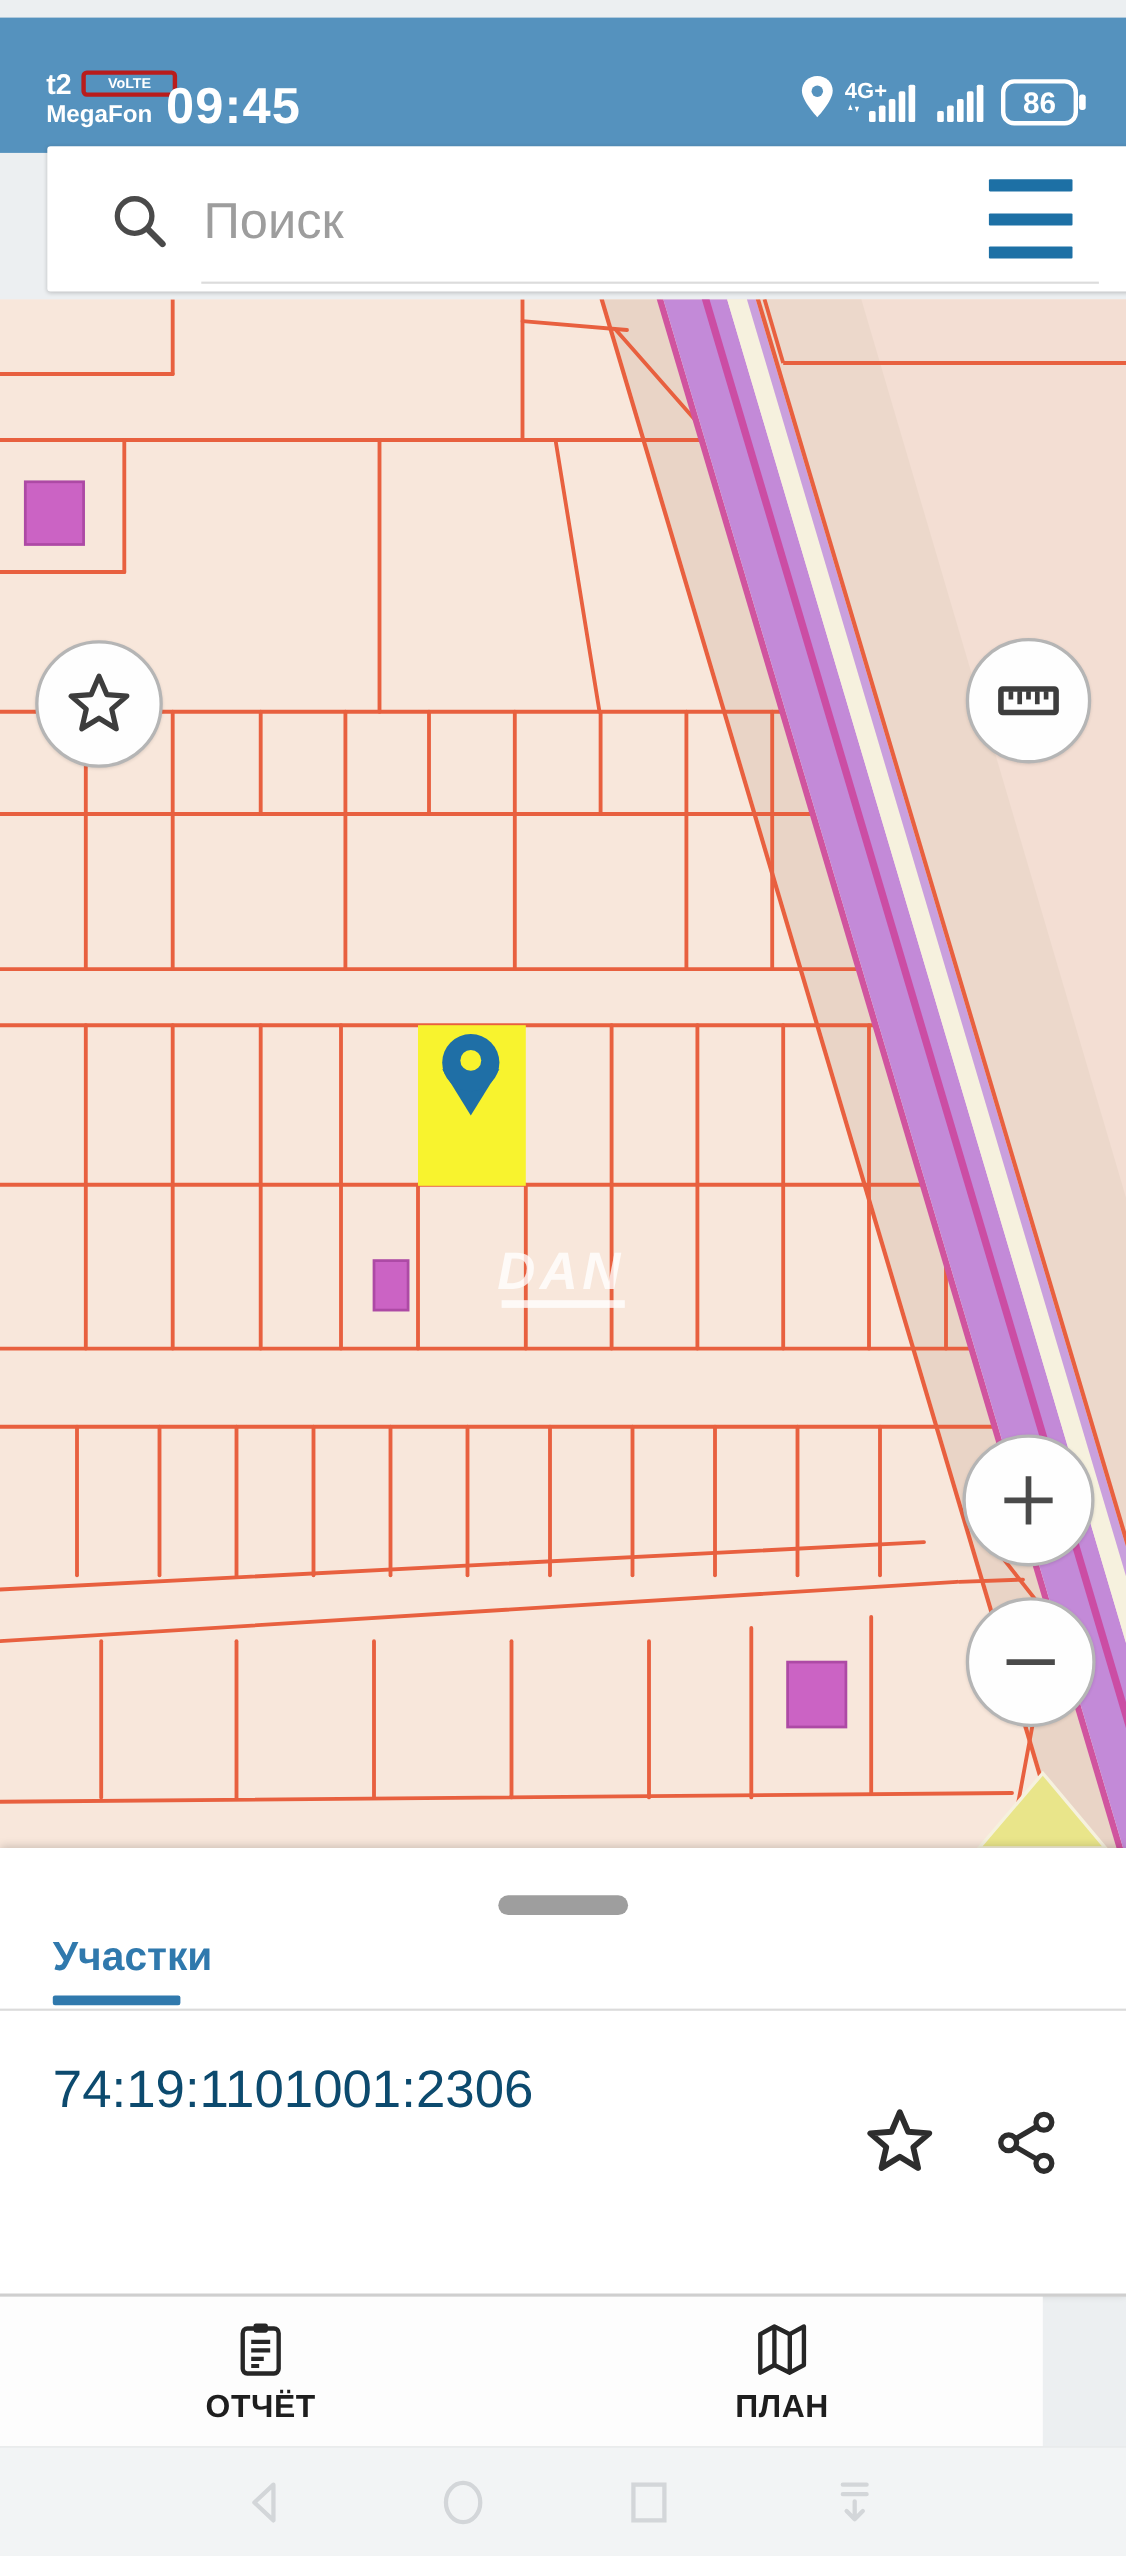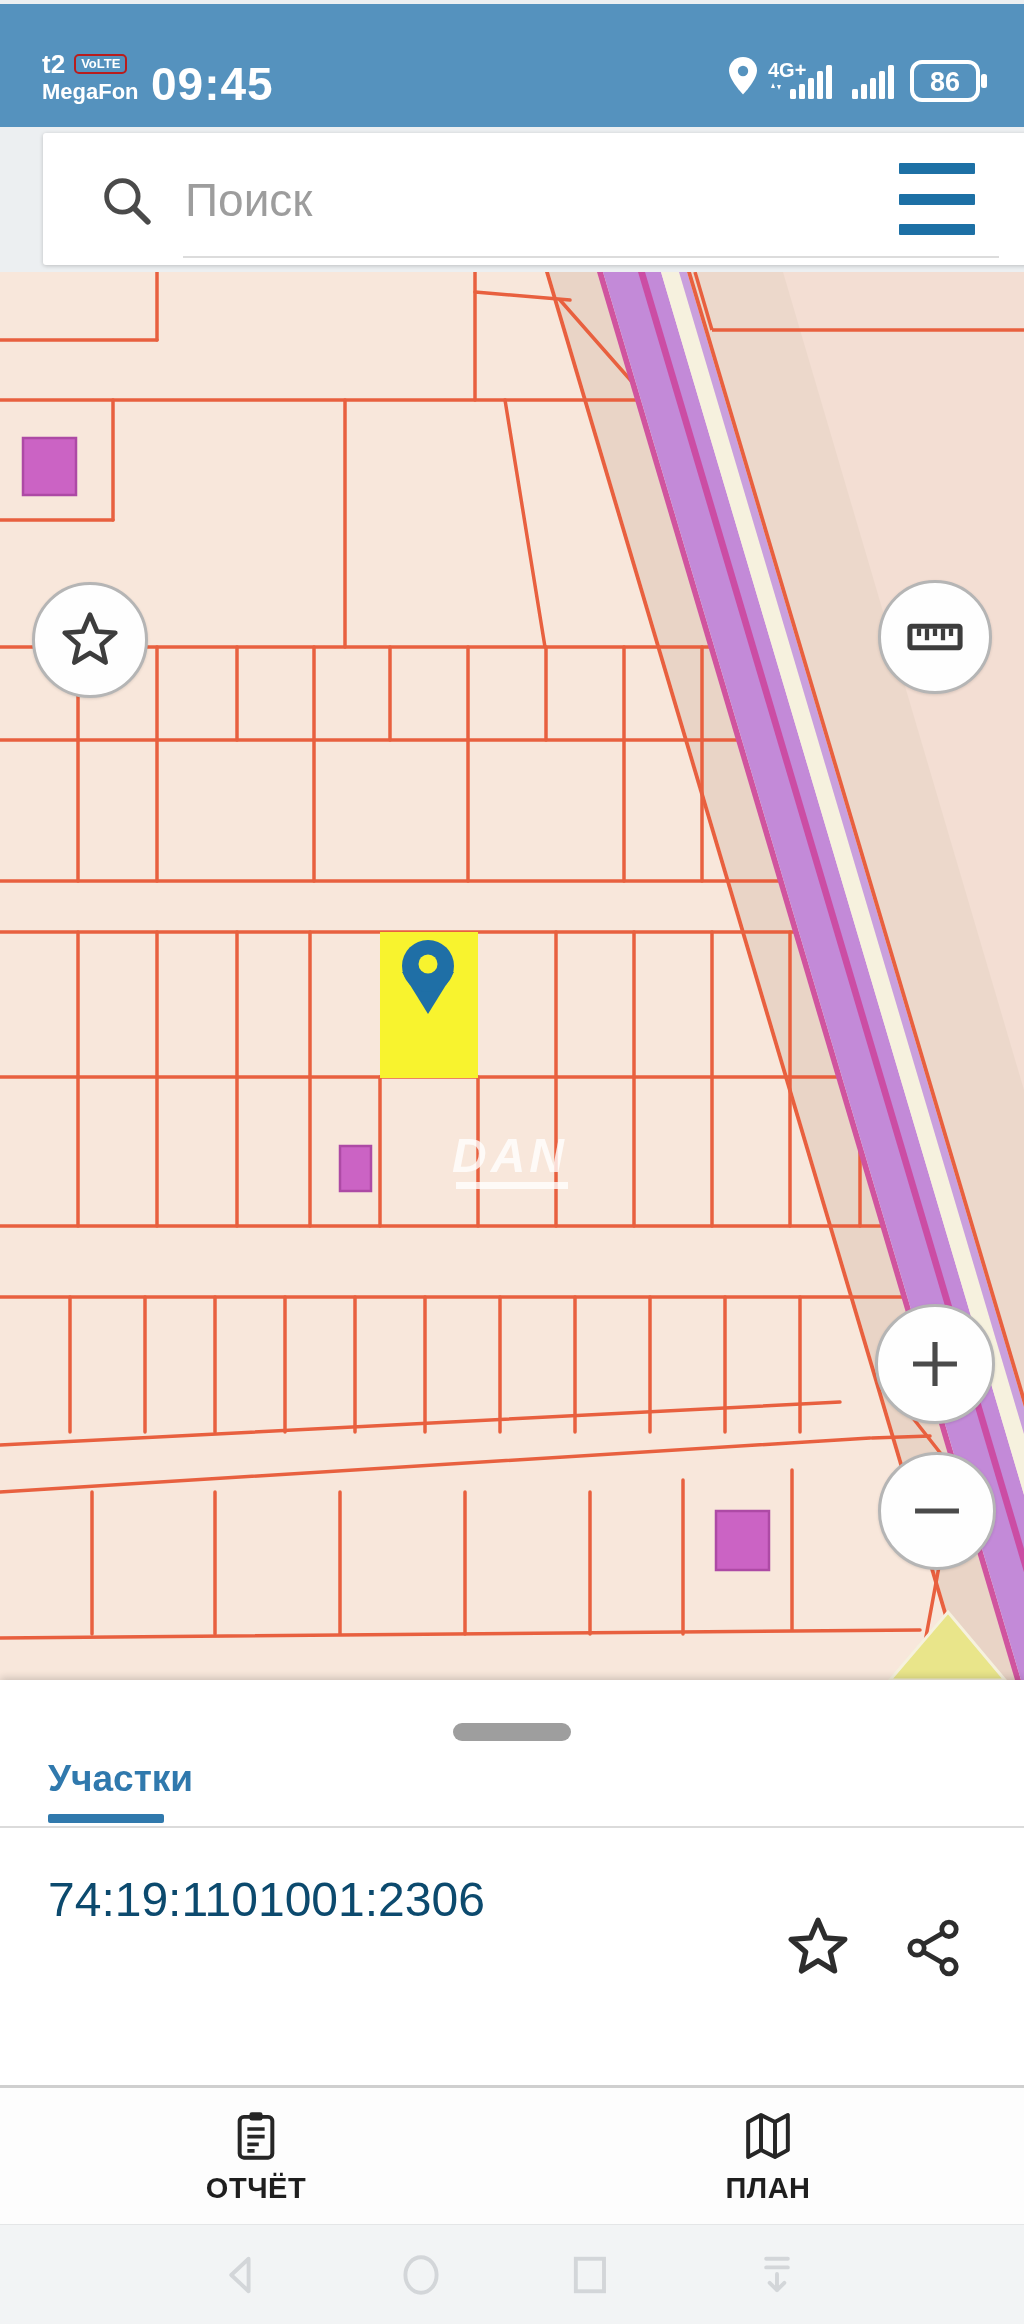--- a/index.html
+++ b/index.html
@@ -1,24 +1,24 @@
 <!DOCTYPE html>
 <html><head>
 <meta charset="utf-8">
 <style>
   html,body{margin:0;padding:0;background:#dfe3e6;}
   *{box-sizing:border-box;font-family:"Liberation Sans","DejaVu Sans",sans-serif;}
   #screen{position:relative;width:1024px;height:2324px;background:#eceff1;overflow:hidden;margin:0 auto;}
 
   
-  .statusbar{position:absolute;left:0;top:4px;width:1024px;height:123px;background:#5592be;color:#fff;}
+  .statusbar{position:absolute;left:0;top:16px;width:1024px;height:123px;background:#5592be;color:#fff;}
   .sb-left{position:absolute;left:42px;top:48px;}
   .sb-carrier-row{display:flex;align-items:center;height:24px;}
   .sb-t2{font-size:26px;font-weight:bold;line-height:1;}
-  .sb-volte{margin-left:9px;border:2px solid #b91c1c;border-radius:5px;font-size:13px;font-weight:bold;padding:1px 5px;line-height:1.1;}
+  .sb-volte{margin-left:9px;border:4px solid #b91c1c;border-radius:5px;font-size:13px;font-weight:bold;padding:1px 20px;line-height:1.1;}
   .sb-megafon{font-size:22px;font-weight:bold;margin-top:5px;line-height:1;}
   .sb-time{position:absolute;left:151px;top:53px;font-size:46px;font-weight:bold;letter-spacing:1px;}
   .sb-right{position:absolute;left:722px;top:50px;}
 
   
   .search-card{position:absolute;left:14px;top:133px;width:996px;height:132px;background:#ffffff;border-radius:3px;box-shadow:0 1px 4px rgba(0,0,0,.20);margin-left:29px;}
   .search-icon{position:absolute;left:54px;top:38px;width:58px;height:58px;}
   .search-placeholder{position:absolute;left:142px;top:40px;font-size:46px;color:#9d9d9d;}
   .search-underline{position:absolute;left:140px;right:40px;bottom:7px;height:2px;background:#dcdcdc;}
   .hamburger{position:absolute;right:64px;top:30px;width:76px;height:72px;background:none;border:none;padding:0;cursor:pointer;display:flex;flex-direction:column;justify-content:space-between;}
@@ -42,21 +42,21 @@
   .sheet-tab{position:absolute;left:48px;top:78px;font-size:37px;font-weight:600;color:#3079ad;background:none;border:none;padding:0;cursor:pointer;text-align:right;}
   .sheet-tab-indicator{position:absolute;left:48px;top:134px;width:116px;height:9px;background:#3079ad;border-radius:2px;}
   .sheet-divider{position:absolute;left:0;top:146px;width:1024px;height:2px;background:#dbdbdb;}
   .parcel-number{position:absolute;left:48px;top:192px;font-size:48px;font-weight:500;color:#0c4a6e;text-decoration:none;}
   .parcel-type{position:absolute;left:48px;top:264px;font-size:39px;color:#8d8d8d;}
   .icon-btn{position:absolute;background:none;border:none;padding:0;cursor:pointer;}
   #btn-fav-parcel{left:783px;top:232px;width:70px;height:70px;}
   #btn-share{left:901px;top:236px;width:64px;height:64px;}
 
   
-  .bottomnav{position:absolute;left:0;top:2088px;width:1024px;height:136px;background:#fdfdfd;display:flex;}
+  .bottomnav{position:absolute;left:0;top:2088px;width:948px;height:136px;background:#fdfdfd;display:flex;}
   .bottomnav-divider{position:absolute;left:0;top:2085px;width:1024px;height:3px;background:#cfcfcf;}
   .nav-item{flex:1;display:flex;flex-direction:column;align-items:center;justify-content:center;background:none;border:none;padding:0;cursor:pointer;}
   .nav-item svg{width:56px;height:56px;}
   .nav-label{margin-top:8px;font-size:29px;font-weight:bold;letter-spacing:.5px;color:#1e1e1e;}
 
   
   .androidbar{position:absolute;left:0;top:2224px;width:1024px;height:100px;background:#f2f4f5;border-top:1px solid #e4e6e7;}
   .androidbar button{position:absolute;top:24px;width:52px;height:52px;background:none;border:none;padding:0;cursor:pointer;}
   #and-back{left:215px;} #and-home{left:395px;} #and-recents{left:565px;} #and-hide{left:751px;}
 </style>

